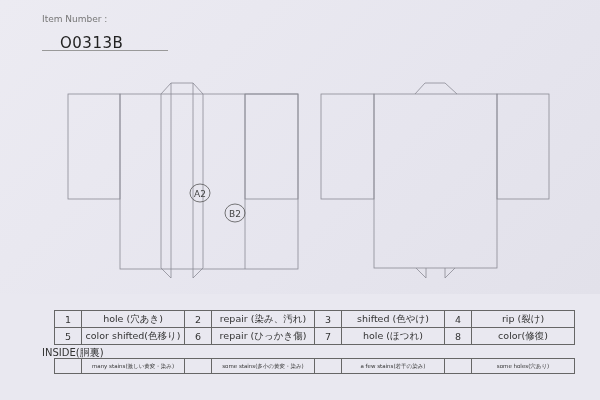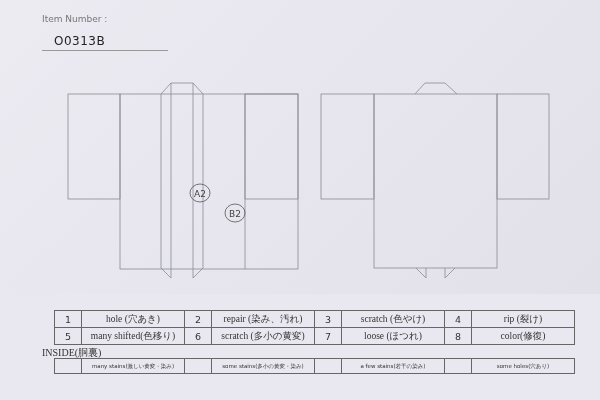--- a/index.html
+++ b/index.html
@@ -6,29 +6,29 @@
   body {
     width: 600px; height: 400px; overflow: hidden;
     background: #e9e8f0;
     font-family: "DejaVu Sans", sans-serif;
     position: relative;
     color: #333;
   }
   .sheet { position: absolute; left: 0; top: 0; width: 600px; height: 294px;
     background: linear-gradient(135deg, #ecebf2 0%, #e6e5ee 60%, #e2e1ea 100%); }
   .item-label { position: absolute; left: 42px; top: 14px; font-size: 9px; color: #777; }
-  .item-number { position: absolute; left: 54px; top: 34px; font-size: 12px; color: #222; letter-spacing: 0.5px; }
+  .item-number { position: absolute; left: 60px; top: 34px; font-size: 15px; color: #222; letter-spacing: 0.5px; }
   .item-underline { position: absolute; left: 42px; top: 50px; width: 126px; height: 1px; background: #999; }
   svg.drawing { position: absolute; left: 0; top: 0; }
   table.legend { position: absolute; border-collapse: collapse; font-size: 9.5px; color: #333; }
   table.legend td { border: 1px solid #666; height: 16px; padding: 0 2px; text-align: center; white-space: nowrap; }
   #legend-table { left: 54px; top: 310px; }
   #legend-table td.num { width: 22px; }
-  #legend-table td.lbl { width: 98px; font-family: Liberation Serif, serif; }
-  .inside-title { position: absolute; left: 42px; top: 346px; font-size: 10px; color: #333; font-family: Liberation Serif, serif; }
+  #legend-table td.lbl { width: 98px; }
+  .inside-title { position: absolute; left: 42px; top: 346px; font-size: 10px; color: #333; }
   #inside-table { left: 54px; top: 358px; font-size: 5.5px; }
   #inside-table td { height: 14px; }
   #inside-table td.blank { width: 22px; }
   #inside-table td.lbl { width: 98px; }
 </style>
 </head>
 <body>
 
 <div class="sheet">
   <div class="item-label">Item Number :</div>
@@ -73,31 +73,31 @@
   </svg>
 
   <table class="legend" id="legend-table">
     <tbody>
         <tr>
       <td class="num">1</td>
       <td class="lbl">hole (穴あき)</td>
       <td class="num">2</td>
       <td class="lbl">repair (染み、汚れ)</td>
       <td class="num">3</td>
-      <td class="lbl">scratch (色やけ)</td>
+      <td class="lbl">shifted (色やけ)</td>
       <td class="num">4</td>
       <td class="lbl">rip (裂け)</td>
     </tr>
     <tr>
       <td class="num">5</td>
-      <td class="lbl">many shifted(色移り)</td>
+      <td class="lbl">color shifted(色移り)</td>
       <td class="num">6</td>
-      <td class="lbl">scratch (多小の黄変)</td>
+      <td class="lbl">repair (ひっかき傷)</td>
       <td class="num">7</td>
-      <td class="lbl">loose (ほつれ)</td>
+      <td class="lbl">hole (ほつれ)</td>
       <td class="num">8</td>
       <td class="lbl">color(修復)</td>
     </tr>
   </tbody>
     </table>
 
   <div class="inside-title">INSIDE(胴裏)</div>
 
   <table class="legend" id="inside-table">
     <tbody>

